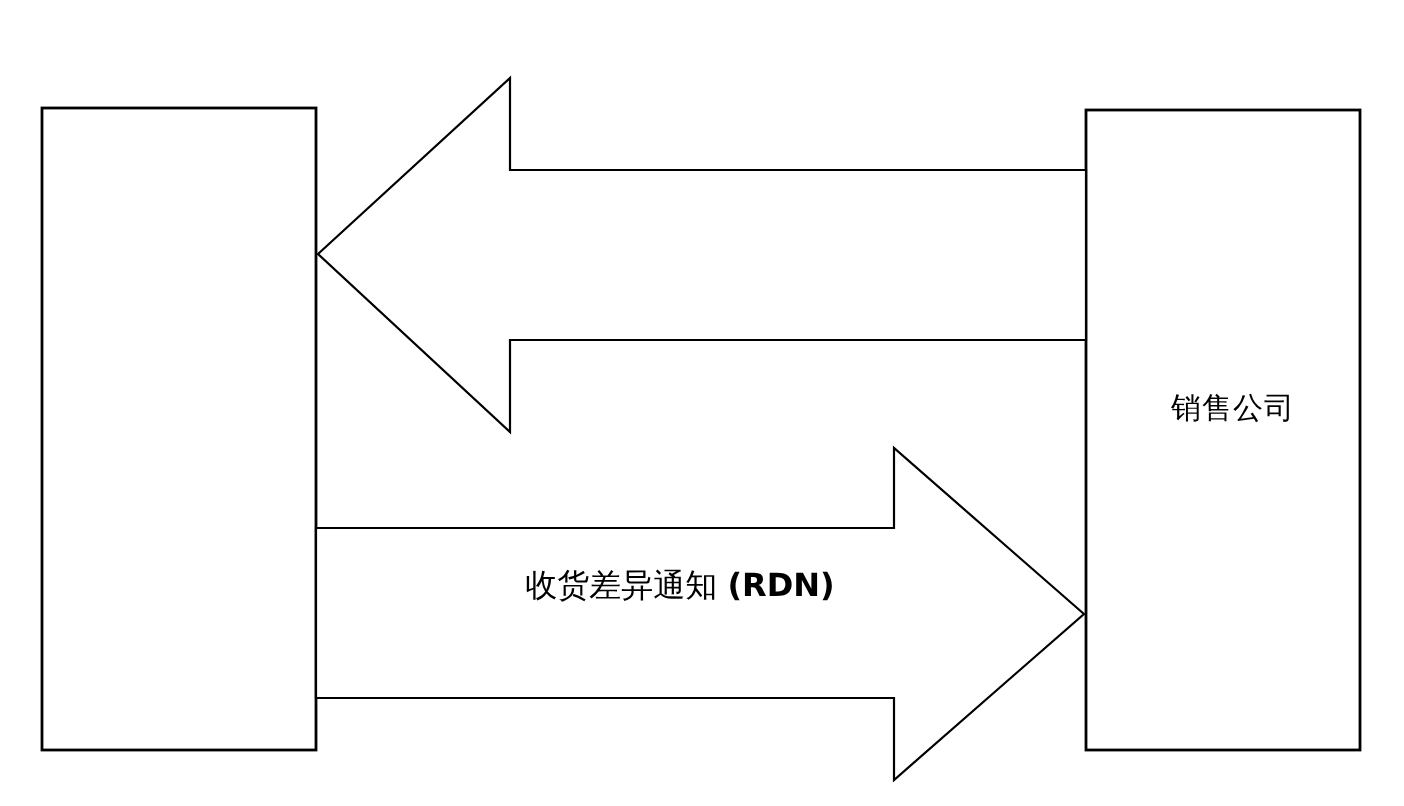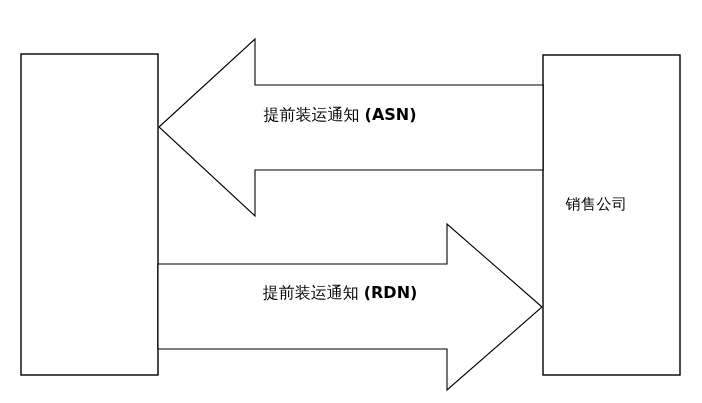--- a/index.html
+++ b/index.html
@@ -67,23 +67,20 @@
 
     <rect class="shape-outline" x="543" y="55" width="137" height="320"></rect>
 
     <polygon class="arrow-outline" points="159,127 255,39 255,85 543,85 543,170 255,170 255,216"></polygon>
 
     <polygon class="arrow-outline" points="542,307 447,224 447,264 158,264 158,349 447,349 447,390"></polygon>
 
   </svg>
 
 
-  <div class="node-label" style="left:522px; top:195px; width:149px;font-family:Liberation Mono, monospace;">销售公司</div>
+  <div class="node-label" style="left:542px; top:195px; width:149px;font-family:Liberation Mono, monospace;">销售公司</div>
 
-  <div class="flow-label" style="left:180px; top:105px; width:320px;">
-    <span>提前装运通知 </span><span class="code-token">(ASN)</span>
-  </div>
 
   <div class="flow-label" style="left:180px; top:283px; width:320px;">
-    <span>提前装运通知 </span><span class="code-token">(RDN)</span>
+    <span>收货差异通知 </span><span class="code-token">(RDN)</span>
   </div>
 
 </div>
 
 </body></html>

